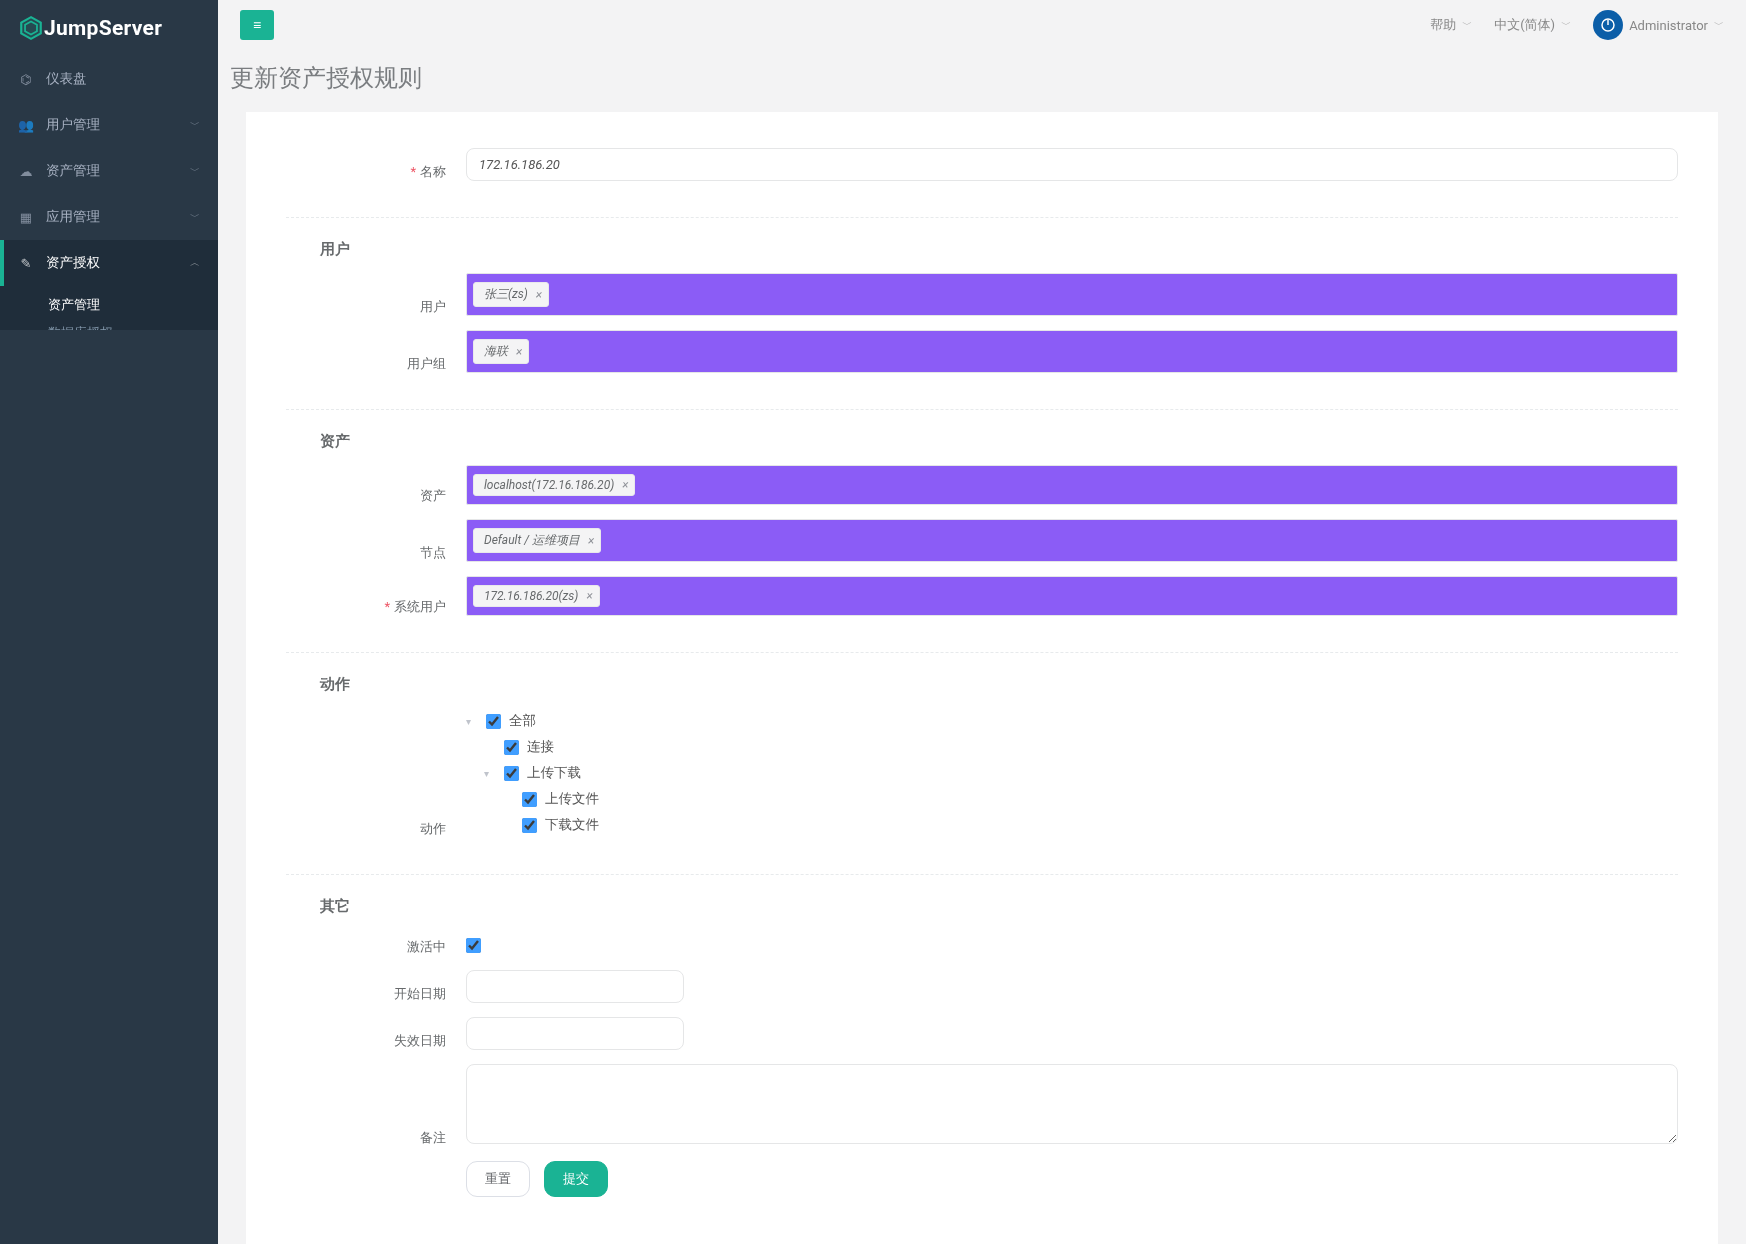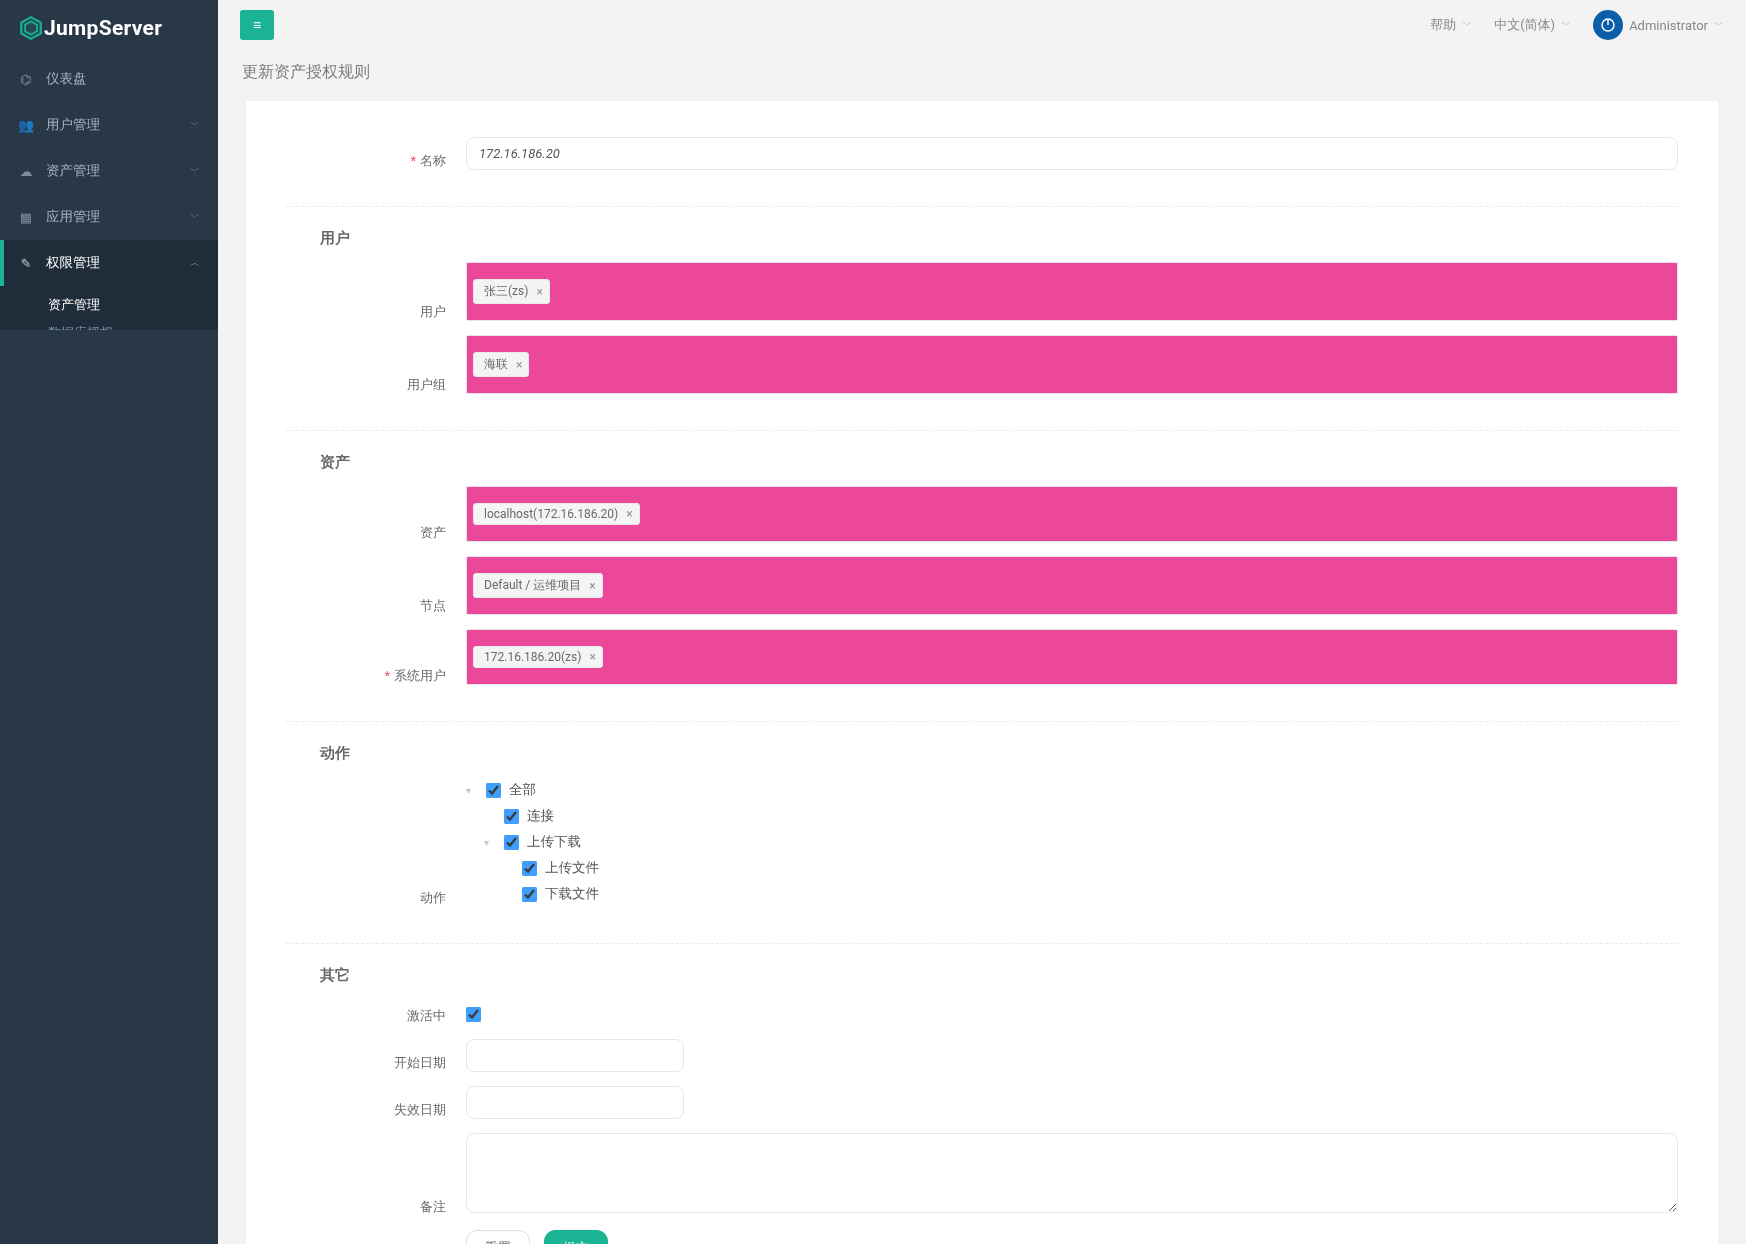--- a/index.html
+++ b/index.html
@@ -92,22 +92,22 @@
   }
   .topbar-item .caret { font-size:10px; opacity:.6; }
   .avatar-circ {
     width:30px; height:30px; border-radius:50%;
     background:#0b5ea8;
     display:flex; align-items:center; justify-content:center;
   }
 
   
   .page-heading {
-    padding: 12px 24px 18px;
-    font-size: 16px;
+    padding: 12px 12px 18px;
+    font-size: 24px;
     color: #7a7d80;
   }
 
   
   .card {
     background: #fff;
     margin: 0 28px 28px;
     padding: 30px 40px 30px;
   }
   .section { padding: 6px 0 22px; }
@@ -150,23 +150,24 @@
     position:absolute; left:10px; top:50%; transform:translateY(-50%);
     font-size:12px; color:#c0c4cc;
   }
   .date-wrap input { padding-left:28px; }
 
   .tagbox {
     width:100%;
     min-height:38px;
     border:1px solid #e5e6e7;
     border-radius:2px;
-    padding:16px 6px;
+    padding:8px 6px;
     display:flex; flex-wrap:wrap; gap:6px; align-items:center;
-    background:#ec4899;
+    background:#8b5cf6;
+    font-style:italic;
   }
   .tag {
     background:#f4f4f5;
     border:1px solid #e9e9eb;
     color:#676a6c;
     border-radius:3px;
     padding:3px 6px 3px 10px;
     font-size:12px;
     display:flex; align-items:center; gap:8px;
   }
@@ -227,21 +228,21 @@
         <span>资产管理</span>
         <span class="arrow">﹀</span>
       </li>
       <li class="nav-item">
         <span class="nav-icon">▦</span>
         <span>应用管理</span>
         <span class="arrow">﹀</span>
       </li>
       <li class="nav-item active">
         <span class="nav-icon">✎</span>
-        <span>权限管理</span>
+        <span>资产授权</span>
         <span class="arrow">︿</span>
       </li>
       <ul class="nav-sub">
         <li class="nav-sub-item active">
           <span>资产管理</span>
         </li>
       </ul>
       <ul class="nav-sub nav-sub-peek">
         <li class="nav-sub-item">
           <span>数据库授权</span>

